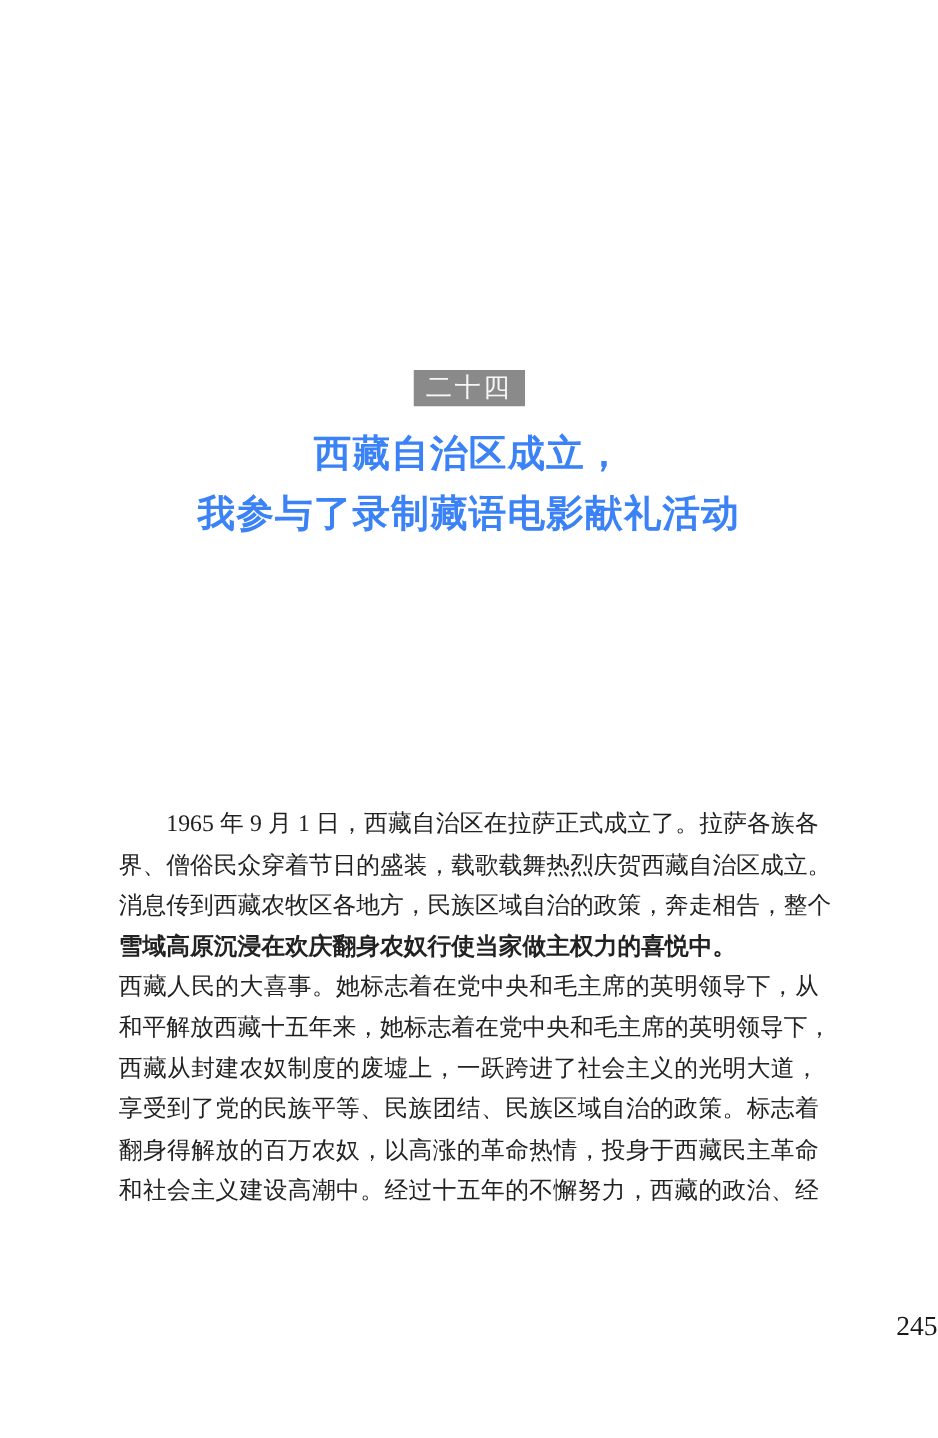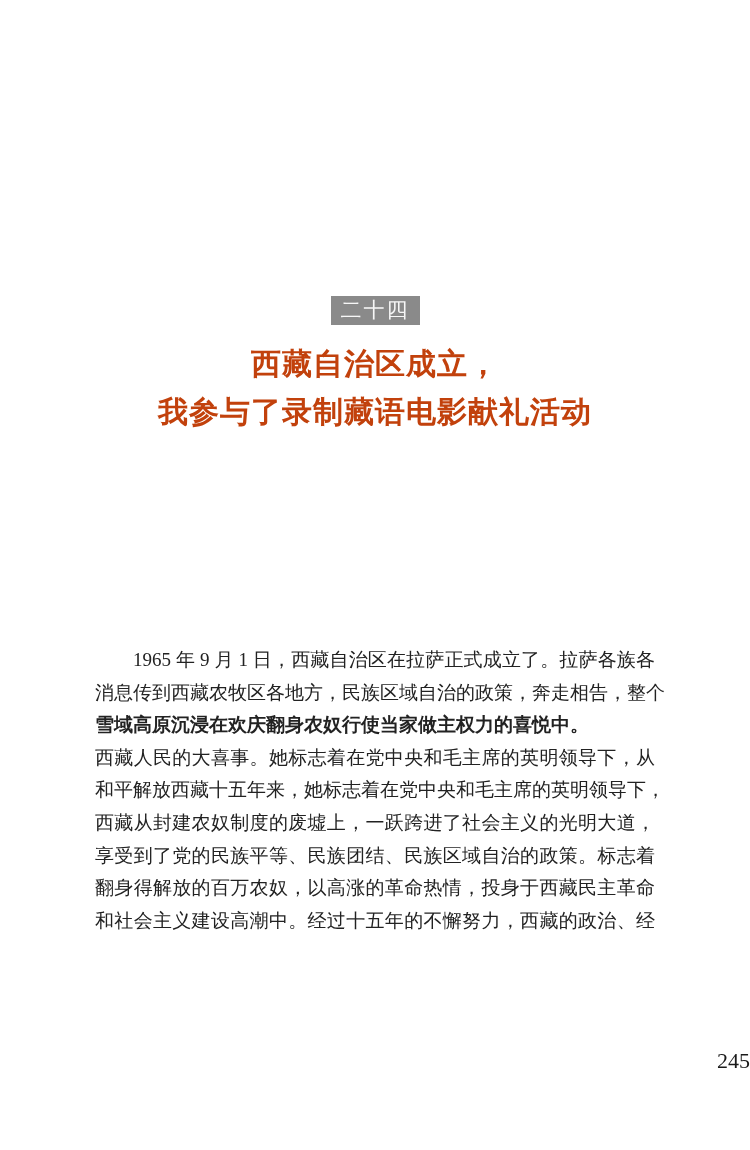--- a/index.html
+++ b/index.html
@@ -35,21 +35,21 @@
   }
   .chapter-title {
     position: absolute;
     top: 340px;
     left: 0;
     width: 100%;
     text-align: center;
     font-size: 30px;
     line-height: 48px;
     font-weight: 700;
-    color: #c2410c;
+    color: #3b82f6;
     letter-spacing: 1px;
   }
   .body-text {
     position: absolute;
     top: 644px;
     left: 95px;
     width: 560px;
     font-size: 19px;
     line-height: 32.6px;
     color: #222222;
@@ -86,20 +86,21 @@
     <span class="chapter-badge">二十四</span>
   </div>
 
   <div class="chapter-title">
     <div>西藏自治区成立，</div>
     <div>我参与了录制藏语电影献礼活动</div>
   </div>
 
   <div class="body-text">
       <div class="bodyline indent">1965 年 9 月 1 日，西藏自治区在拉萨正式成立了。拉萨各族各</div>
+      <div class="bodyline">界、僧俗民众穿着节日的盛装，载歌载舞热烈庆贺西藏自治区成立。</div>
       <div class="bodyline">消息传到西藏农牧区各地方，民族区域自治的政策，奔走相告，整个</div>
       <div class="bodyline short-last">雪域高原沉浸在欢庆翻身农奴行使当家做主权力的喜悦中。</div>
       <div class="bodyline">西藏人民的大喜事。她标志着在党中央和毛主席的英明领导下，从</div>
       <div class="bodyline">和平解放西藏十五年来，她标志着在党中央和毛主席的英明领导下，</div>
       <div class="bodyline">西藏从封建农奴制度的废墟上，一跃跨进了社会主义的光明大道，</div>
       <div class="bodyline">享受到了党的民族平等、民族团结、民族区域自治的政策。标志着</div>
       <div class="bodyline">翻身得解放的百万农奴，以高涨的革命热情，投身于西藏民主革命</div>
       <div class="bodyline">和社会主义建设高潮中。经过十五年的不懈努力，西藏的政治、经</div>
     </div>
 

